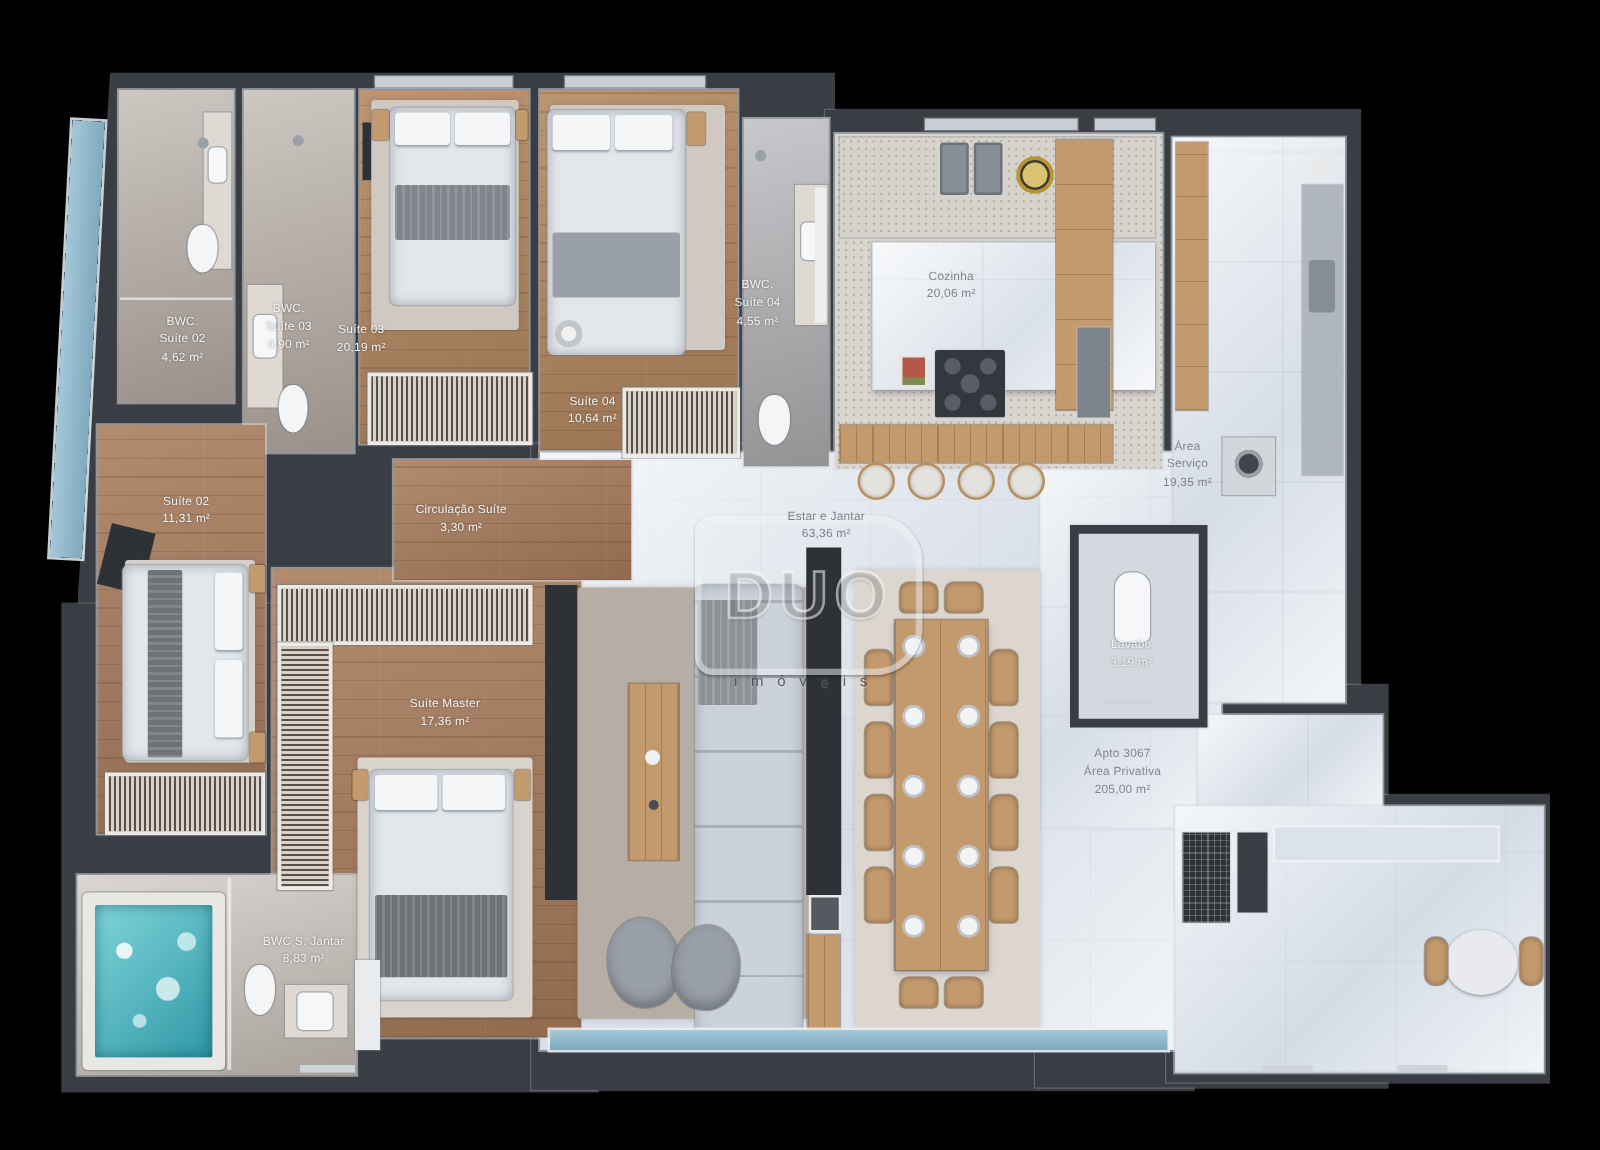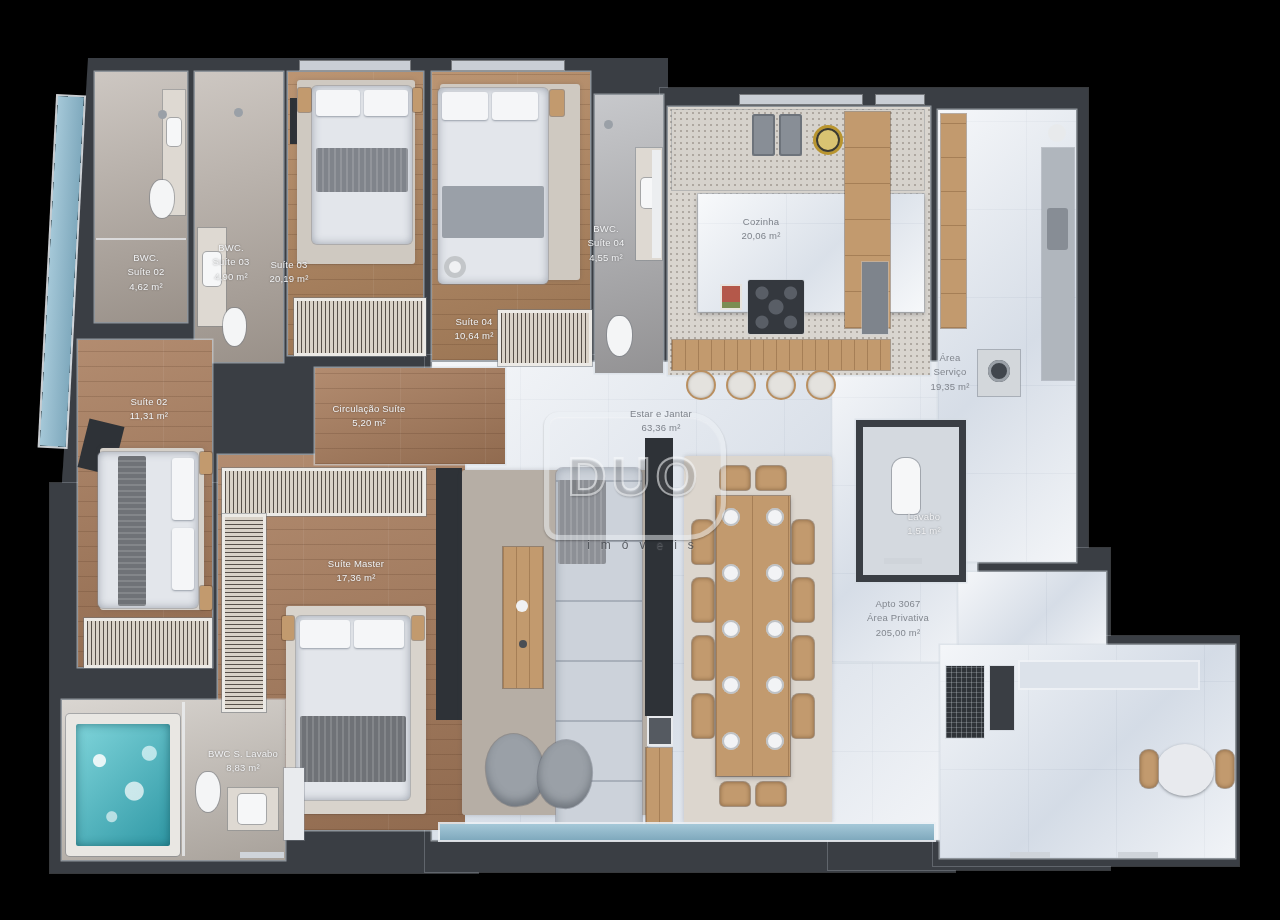--- a/index.html
+++ b/index.html
@@ -275,42 +275,42 @@
     <span>Área</span>
       <span>Serviço</span>
       <span>19,35 m²</span>
   </div>
   <div class="label" style="left:149px;top:409px;">
     <span>Suíte 02</span>
       <span>11,31 m²</span>
   </div>
   <div class="label" style="left:369px;top:416px;">
     <span>Circulação Suíte</span>
-      <span>5,20 m²</span>
+      <span>3,30 m²</span>
   </div>
   <div class="label" style="left:661px;top:421px;color:#7d828a;text-shadow:none;z-index:51;">
     <span>Estar e Jantar</span>
       <span>63,36 m²</span>
   </div>
   <div class="label" style="left:356px;top:571px;">
     <span>Suíte Master</span>
       <span>17,36 m²</span>
   </div>
   <div class="label" style="left:243px;top:761px;">
-    <span>BWC S. Lavabo</span>
+    <span>BWC S. Jantar</span>
       <span>8,83 m²</span>
   </div>
-  <div class="label" style="left:924px;top:524px;z-index:41;">
+  <div class="label" style="left:905px;top:524px;z-index:41;">
     <span>Lavabo</span>
-      <span>1,51 m²</span>
+      <span>3,19 m²</span>
   </div>
   <div class="label" style="left:898px;top:618px;color:#82878f;text-shadow:none;">
     <span>Apto 3067</span>
       <span>Área Privativa</span>
       <span>205,00 m²</span>
   </div>
 
-  <div class="wm-box" style="left:544px;top:412px;width:172px;height:118px;">
+  <div class="wm-box" style="left:556px;top:412px;width:172px;height:118px;">
     <span class="wm-text">DUO</span>
   </div>
   <div class="wm-sub" style="left:646px;top:538px;">imóveis</div>
 
 </div>
 
 </body></html>

